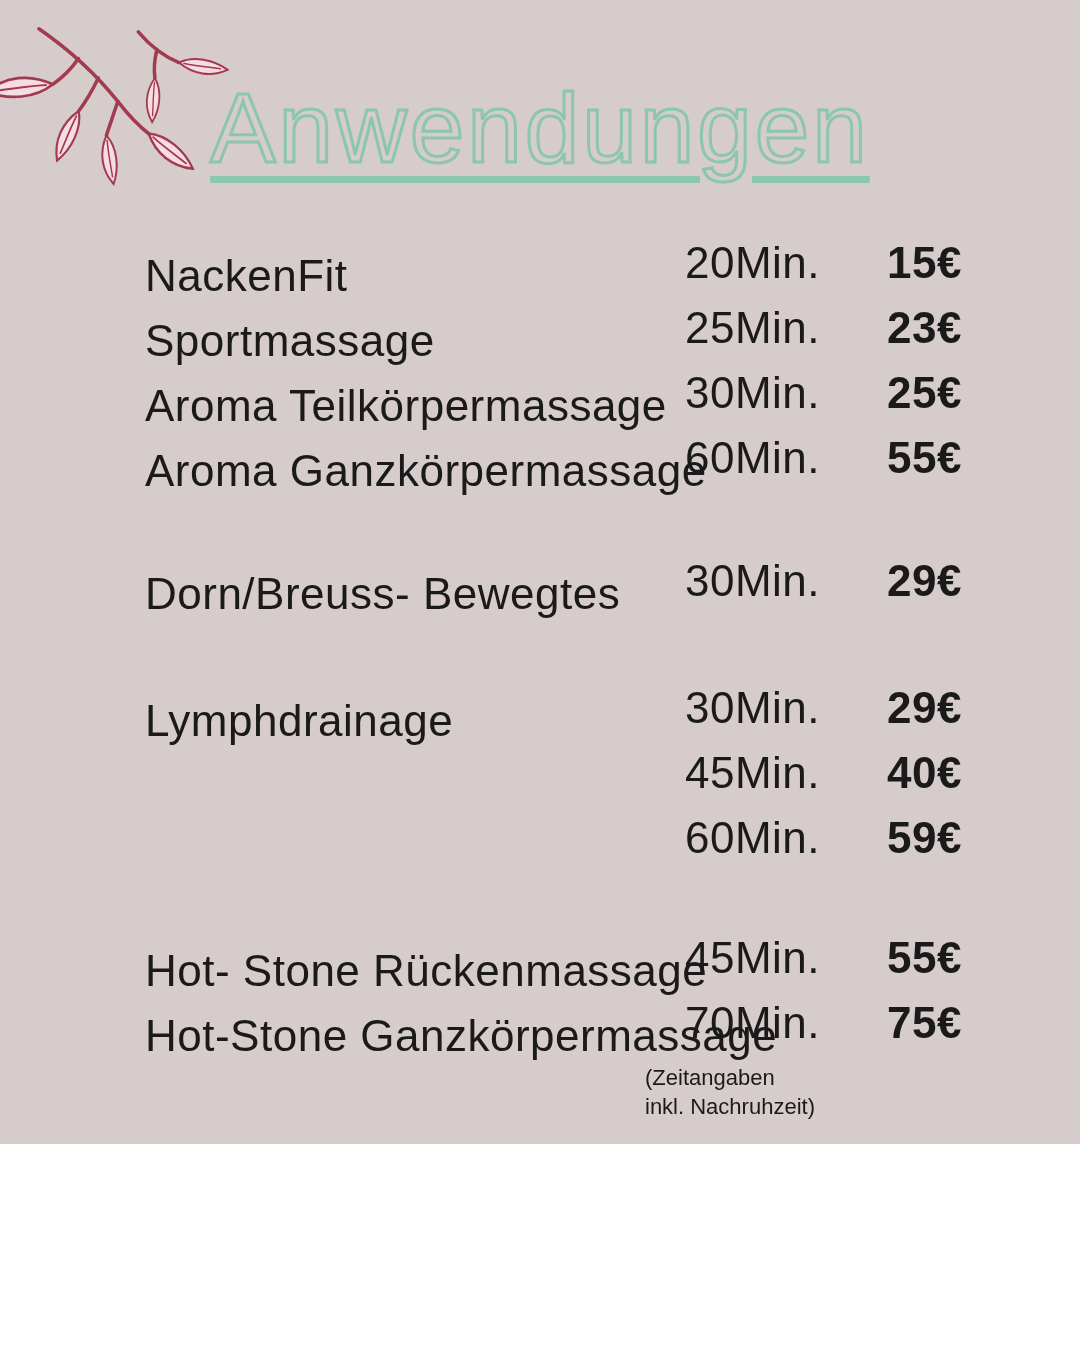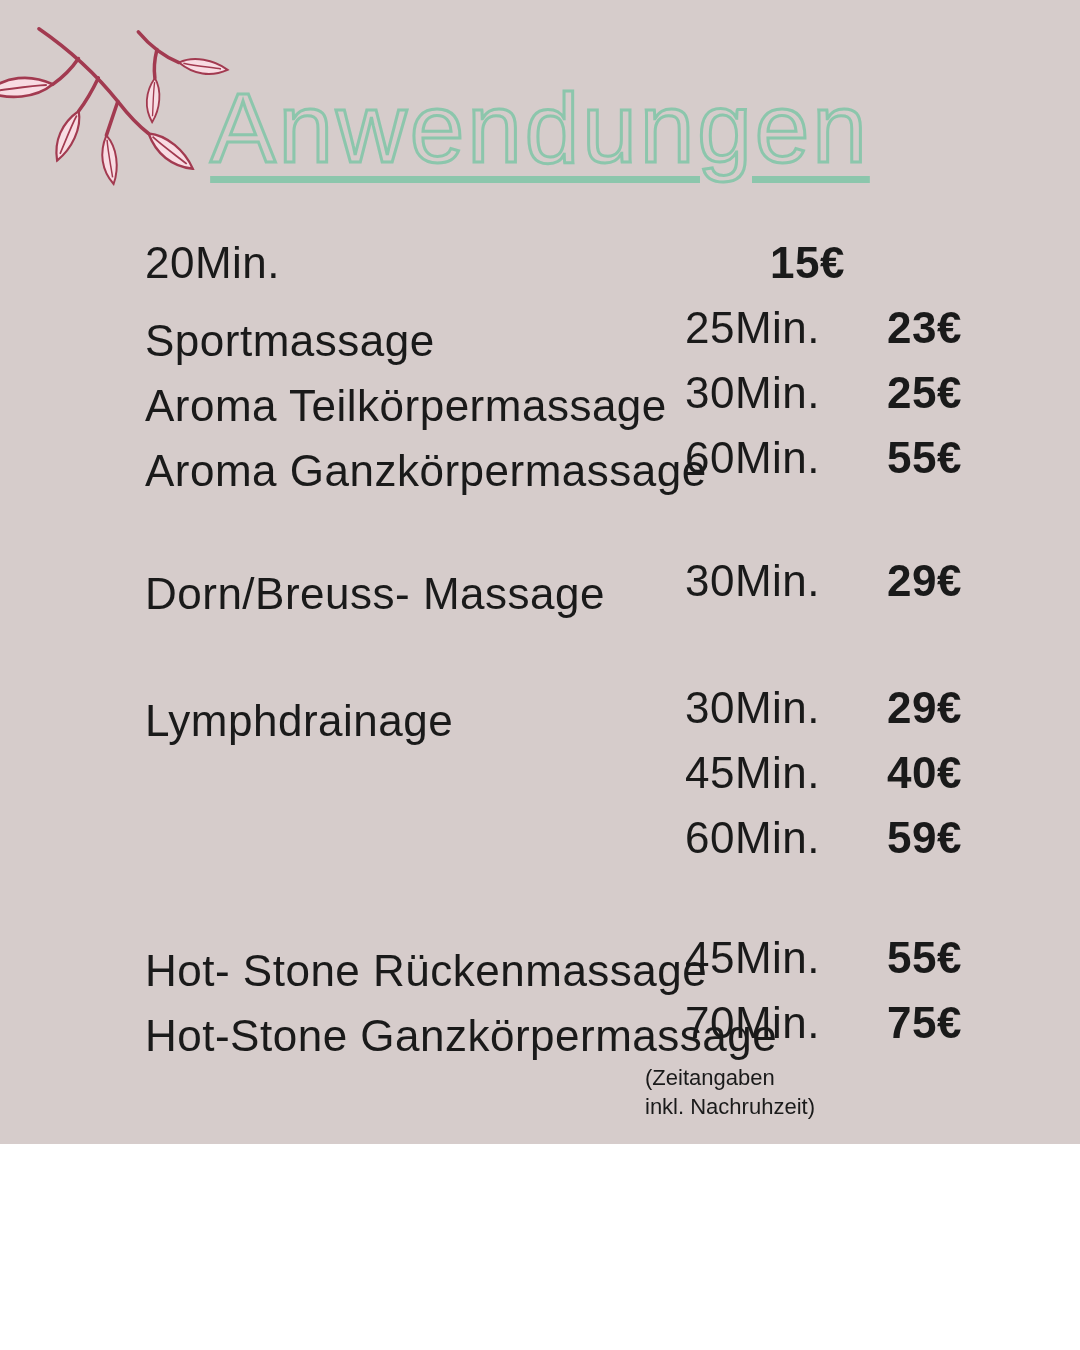--- a/index.html
+++ b/index.html
@@ -108,20 +108,21 @@
       <use href="#branchShape"></use>
     </svg>
   <svg class="branch branch-br" width="170" height="150">
       <use href="#branchShape"></use>
     </svg>
 
   <div class="title">Anwendungen</div>
 
   <div class="group g1">
     <div class="row">
+      <span class="svc">NackenFit</span>
       <span class="dur">20Min.</span>
       <span class="price">15€</span>
     </div>
     <div class="row">
       <span class="svc">Sportmassage</span>
       <span class="dur">25Min.</span>
       <span class="price">23€</span>
     </div>
     <div class="row">
       <span class="svc">Aroma Teilkörpermassage</span>
@@ -130,21 +131,21 @@
     </div>
     <div class="row">
       <span class="svc">Aroma Ganzkörpermassage</span>
       <span class="dur">60Min.</span>
       <span class="price">55€</span>
     </div>
   </div>
 
   <div class="group g2">
     <div class="row">
-      <span class="svc">Dorn/Breuss- Massage</span>
+      <span class="svc">Dorn/Breuss- Bewegtes</span>
       <span class="dur">30Min.</span>
       <span class="price">29€</span>
     </div>
   </div>
 
   <div class="group g3">
     <div class="row">
       <span class="svc">Lymphdrainage</span>
       <span class="dur">30Min.</span>
       <span class="price">29€</span>

